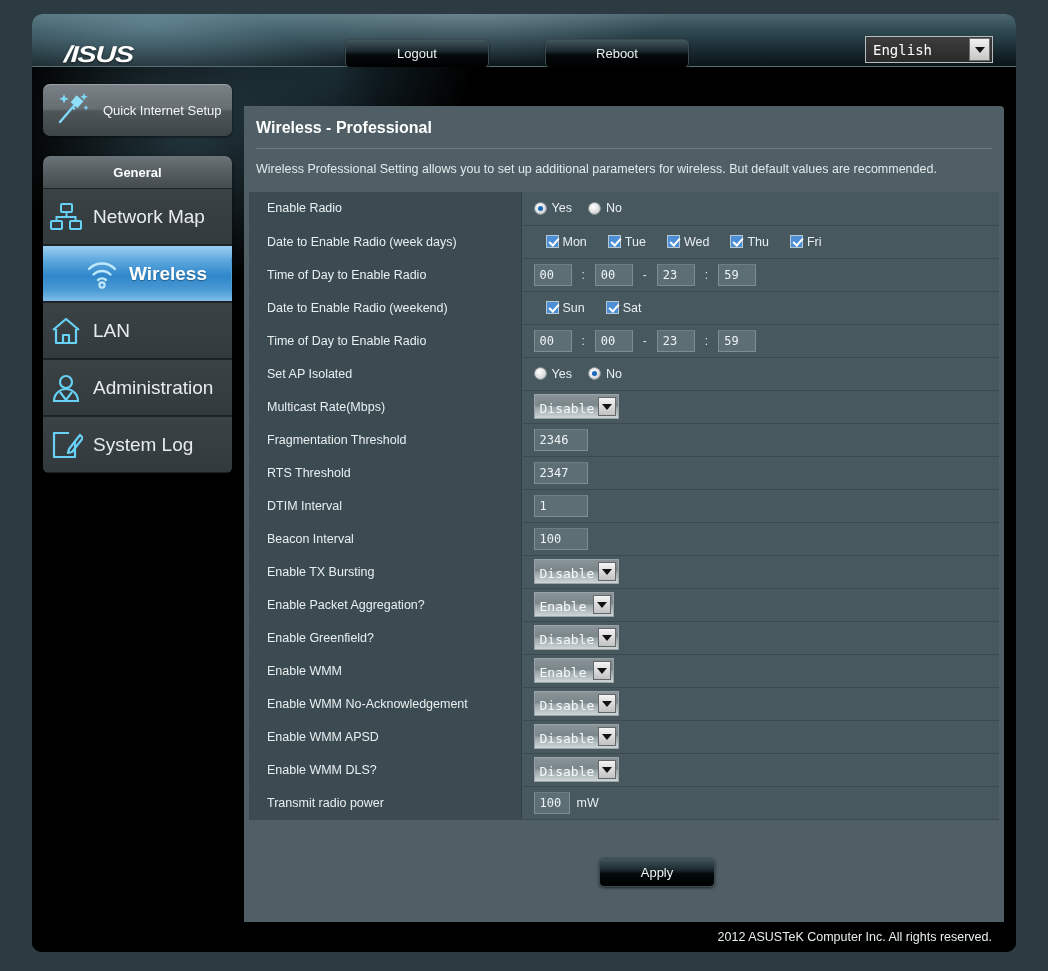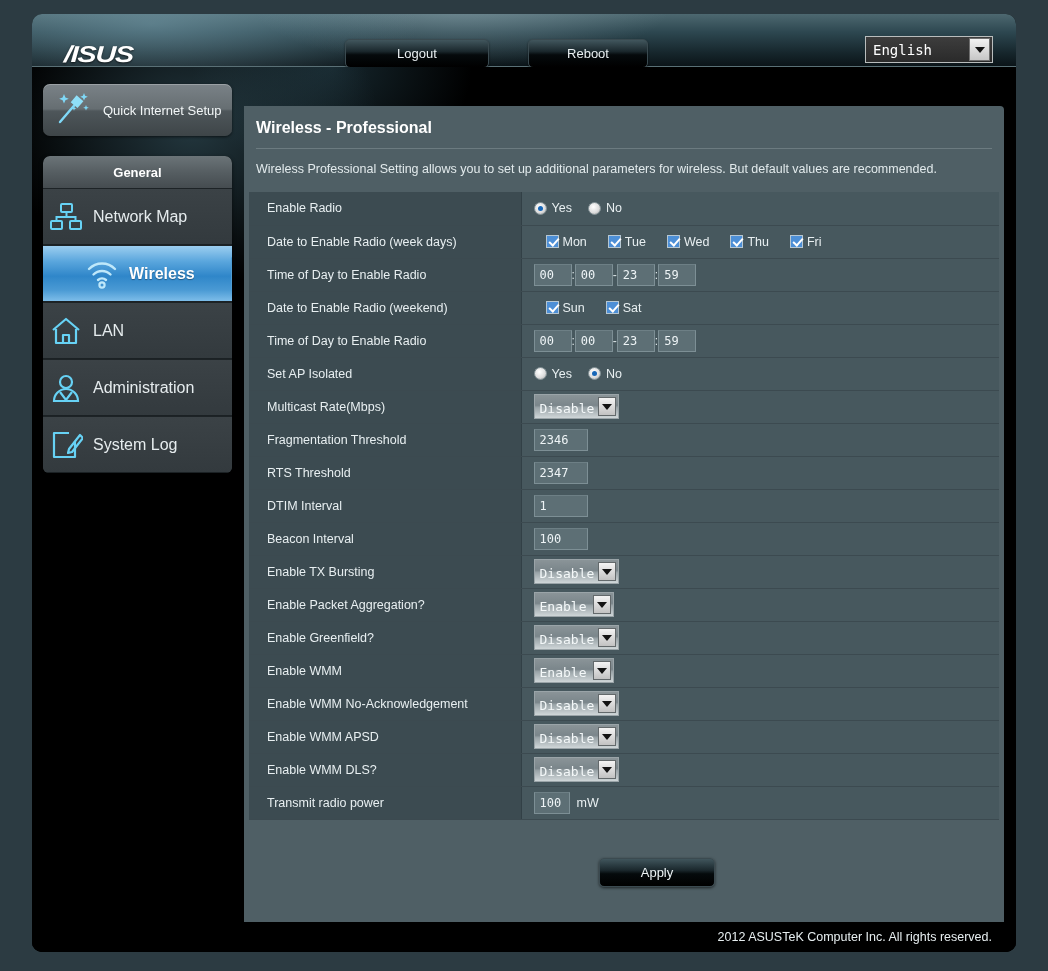--- a/index.html
+++ b/index.html
@@ -65,21 +65,21 @@
     border: 1px solid #3a4a50;
     border-radius: 5px;
     background: linear-gradient(180deg, #41565d 0%, #1b282d 42%, #050a0c 55%, #000 100%);
     color: #e9eff1;
     font-size: 13px;
     font-family: "Liberation Sans", sans-serif;
     cursor: pointer;
     box-shadow: 0 1px 2px rgba(0,0,0,.6);
   }
   #logout-button { left: 313px; width: 144px; }
-  #reboot-button { left: 496px; width: 120px; }
+  #reboot-button { left: 513px; width: 144px; }
 
   #language-select {
     position: absolute;
     left: 833px; top: 22px;
     width: 128px; height: 27px;
     background: linear-gradient(180deg, #3d3d3d 0%, #2a2a2a 100%);
     border: 1px solid #b9bdbd;
     display: flex;
     align-items: center;
     cursor: pointer;
@@ -152,21 +152,21 @@
   .nav-item {
     position: relative;
     height: 57px;
     display: flex; align-items: center;
     background: linear-gradient(180deg, #3b4246 0%, #333a3e 100%);
     border-top: 1px solid #1d2326;
     border-bottom: 1px solid #1b2124;
     cursor: pointer;
   }
   .nav-item .nav-icon { width: 46px; flex: 0 0 46px; display: flex; justify-content: center; }
-  .nav-item .nav-label { color: #e6ecee; font-size: 16px; padding-left: 4px; }
+  .nav-item .nav-label { color: #e6ecee; font-size: 19px; padding-left: 4px; }
   .nav-item.active {
     background: linear-gradient(180deg, #9ccef0 0%, #5aa6dd 28%, #2f86c9 55%, #4a9ad4 80%, #7dbde9 100%);
     padding-left: 36px;
   }
   .nav-item.active .nav-label { font-weight: bold; color: #fff; text-shadow: 0 1px 1px rgba(0,0,0,.35); }
   .nav-item.active::after {
     content: "";
     position: absolute;
     right: -17px; top: 11px;
     width: 0; height: 0;
@@ -303,21 +303,21 @@
     border-top-color: #6d7f85;
     color: #eef4f6;
     font-family: "DejaVu Sans Mono", monospace;
     font-size: 12px;
     padding: 0 5px;
     outline: none;
   }
   .in-time { width: 38px; }
   .in-num  { width: 54px; }
   .in-pow  { width: 36px; }
-  .time-row { display: flex; align-items: center; gap: 0; }
+  .time-row { display: flex; align-items: center; gap: 10px; }
   .time-sep { color: #dde6e8; font-size: 12px; }
 
   .sel-wrap {
     display: inline-flex;
     align-items: stretch;
     height: 25px;
     background: linear-gradient(180deg, #8a9498 0%, #7b868b 45%, #9aa4a8 55%, #cfd6d8 100%);
     border: 1px solid #9aa4a8;
     cursor: pointer;
   }

